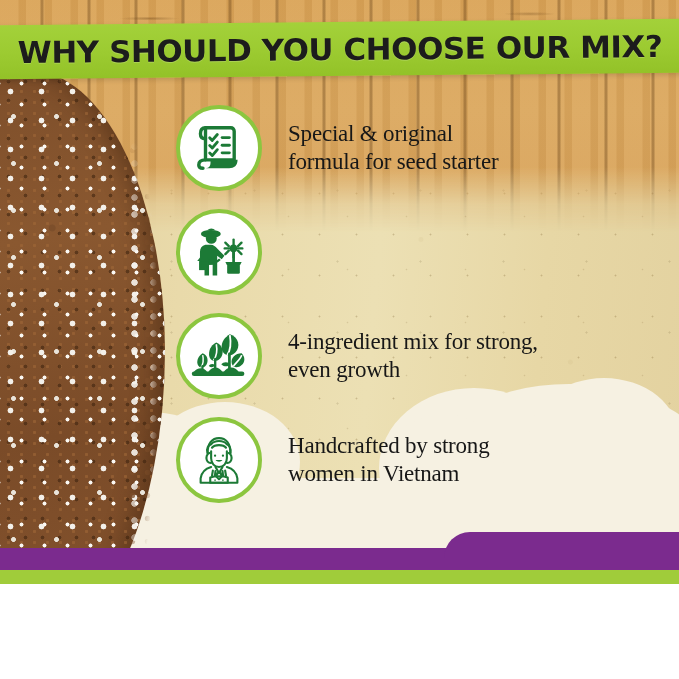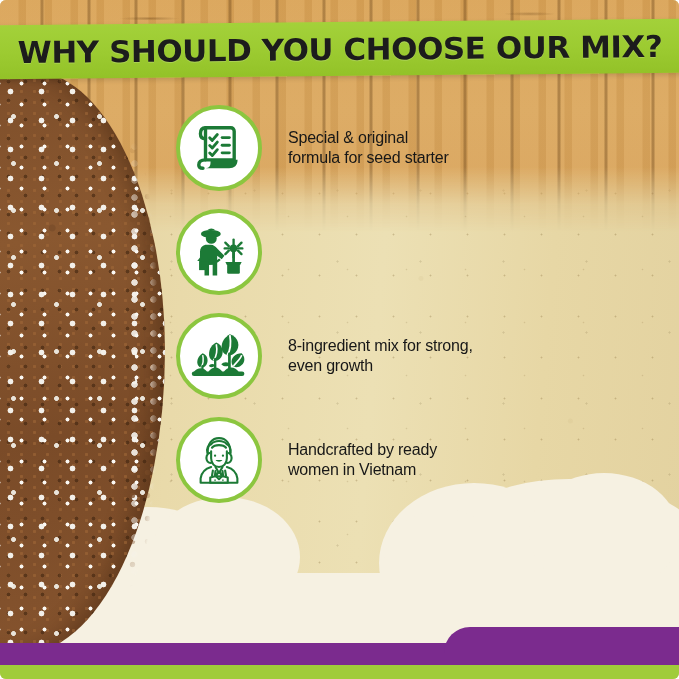--- a/index.html
+++ b/index.html
@@ -7,24 +7,23 @@
     padding: 0;
     background: #ffffff;
   }
   body {
     font-family: "Liberation Sans", sans-serif;
   }
 
   #infographic {
     position: relative;
     width: 679px;
-    height: 679px;
+    height: 584px;
     overflow: hidden;
     background: #e9d9a8;
-    border-radius: 6px;
   }
 
   
   .bg-paper {
     position: absolute;
     inset: 0;
     background:
       radial-gradient(circle at 12% 18%, rgba(160,130,70,.07) 0 2px, transparent 3px),
       radial-gradient(circle at 62% 41%, rgba(150,120,60,.06) 0 2px, transparent 3px),
       radial-gradient(circle at 33% 73%, rgba(150,120,60,.07) 0 2px, transparent 3px),
@@ -177,22 +176,22 @@
     background: #ffffff;
     border: 4px solid #8cc63f;
     box-sizing: border-box;
     display: flex;
     align-items: center;
     justify-content: center;
   }
   .icon-badge svg { display: block; }
   .feature-text {
     margin-left: 26px;
-    font-family: Liberation Sans, sans-serif;
-    font-size: 16px;
+    font-family: Liberation Serif, serif;
+    font-size: 23px;
     font-weight: 400;
     line-height: 1.22;
     color: #171717;
     letter-spacing: -0.2px;
     white-space: pre-line;
     max-width: 400px;
   }
 
   
   .bottom-purple {
@@ -323,21 +322,21 @@
               <path d="M43.5 40 c-4 -2 -7 -1 -9 1 c3 3 7 3 9 1 z"></path>
               <path d="M27.8 42 c-3 -2 -6 -1 -7 1 c2 2 5 2 7 -1 z"></path>
               <path d="M4 50 c4 -6 12 -6 15 0 z"></path>
               <path d="M20 50 c4 -7 12 -7 16 0 z"></path>
               <path d="M37 50 c4 -7 13 -7 17 0 z"></path>
               <rect x="2" y="49" width="58" height="5" rx="2.5"></rect>
             </g>
           </svg>
         </span>
       </div>
-      <div class="feature-text">8-ingredient mix for strong,
+      <div class="feature-text">4-ingredient mix for strong,
 even growth</div>
     </div>
 
     <div class="feature-row">
       <div class="icon-badge">
         <span>
           <svg width="56" height="56" viewBox="0 0 64 64" fill="none" stroke="#1c7a36" stroke-width="2.4" stroke-linecap="round" stroke-linejoin="round">
             <path d="M19 24 c0 -11 5 -17 13 -17 c8 0 13 6 13 17" fill="none"></path>
             <path d="M19 24 c-2 -5 1 -9 4 -10 c4 -5 14 -5 18 0 c3 1 5 5 4 10" fill="none"></path>
             <path d="M24 18 c3 -4 13 -4 16 0" fill="none"></path>
@@ -350,21 +349,21 @@
             <path d="M23 40 c-7 2 -11 6 -12 13 v5 h42 v-5 c-1 -7 -5 -11 -12 -13" fill="none"></path>
             <path d="M28 40 l4 7 l4 -7" fill="none"></path>
             <path d="M30 47 l-1 4 l3 3 l3 -3 l-1 -4" fill="none"></path>
             <path d="M25 44 l-1 6 M28 44.5 l-0.6 5 M36 44.5 l0.6 5 M39 44 l1 6" fill="none"></path>
             <path d="M22 52 c5 -2 15 -2 20 0 v6 h-20 z" fill="none"></path>
             <circle cx="27.5" cy="55" r="0.9" fill="#1c7a36" stroke="none"></circle>
             <circle cx="36.5" cy="55" r="0.9" fill="#1c7a36" stroke="none"></circle>
           </svg>
         </span>
       </div>
-      <div class="feature-text">Handcrafted by ready
+      <div class="feature-text">Handcrafted by strong
 women in Vietnam</div>
     </div>
 
 
   </div>
 
   <div class="bottom-purple"></div>
   <div class="bottom-purple-step"></div>
   <div class="bottom-green"></div>
 

